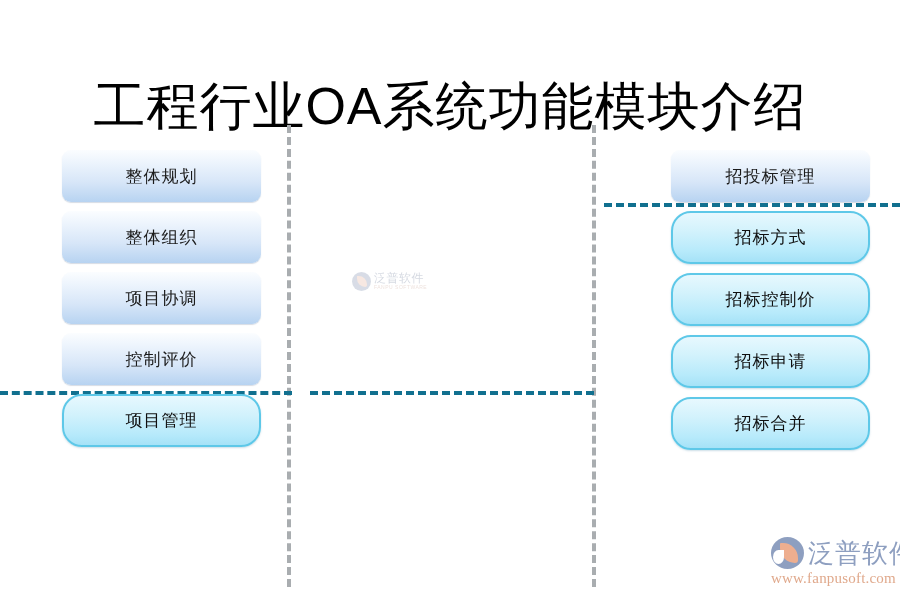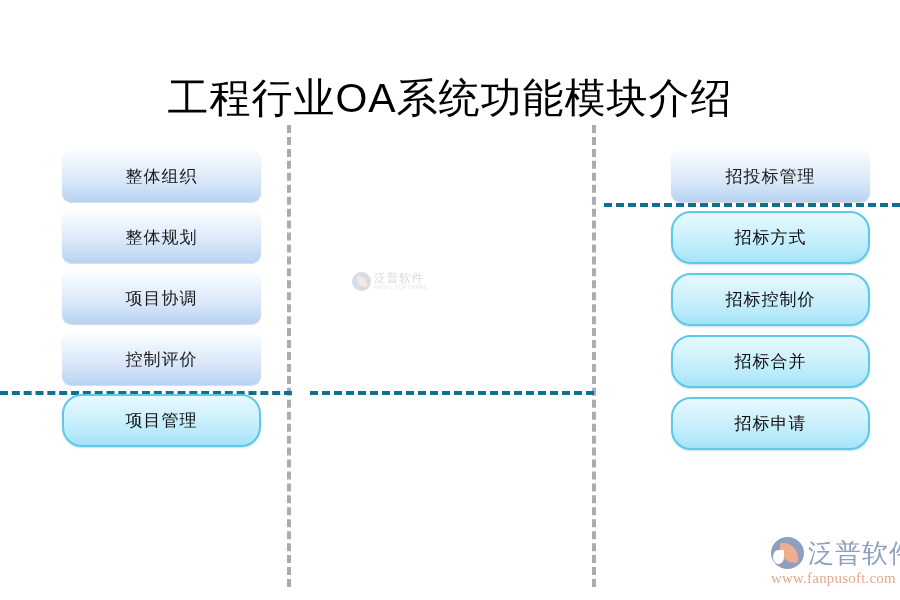--- a/index.html
+++ b/index.html
@@ -20,21 +20,21 @@
     background: #ffffff;
   }
 
   
   .page-title {
     position: absolute;
     left: 0;
     top: 44px;
     width: 900px;
     text-align: center;
-    font-size: 41px;
+    font-size: 52px;
     line-height: 55px;
     color: #000000;
     letter-spacing: 1px;
     font-weight: normal;
     white-space: nowrap;
   }
 
   
   .v-divider {
     position: absolute;
@@ -210,26 +210,26 @@
 
   <div class="v-divider d1"></div>
   <div class="v-divider d2"></div>
 
   <div class="h-divider h1"></div>
   <div class="h-divider h2"></div>
   <div class="h-divider h3"></div>
 
   <div class="column c1">
     <div class="module-box">
+      <span class="label">整体规划</span>
+    </div>
+    <div class="module-box">
       <span class="label">整体组织</span>
     </div>
     <div class="module-box">
-      <span class="label">整体规划</span>
-    </div>
-    <div class="module-box">
       <span class="label">项目协调</span>
     </div>
     <div class="module-box">
       <span class="label">控制评价</span>
     </div>
     <div class="module-box highlight">
       <span class="label">项目管理</span>
     </div>
   </div>
 
@@ -238,24 +238,24 @@
     <div class="module-box">
       <span class="label">招投标管理</span>
     </div>
     <div class="module-box highlight">
       <span class="label">招标方式</span>
     </div>
     <div class="module-box highlight">
       <span class="label">招标控制价</span>
     </div>
     <div class="module-box highlight">
+      <span class="label">招标申请</span>
+    </div>
+    <div class="module-box highlight">
       <span class="label">招标合并</span>
-    </div>
-    <div class="module-box highlight">
-      <span class="label">招标申请</span>
     </div>
   </div>
 
   <div class="watermark">
     <div class="wm-mark"></div>
     <div class="wm-text">
       <div class="wm-cn">泛普软件</div>
       <div class="wm-en">FANPU SOFTWARE</div>
     </div>
   </div>

